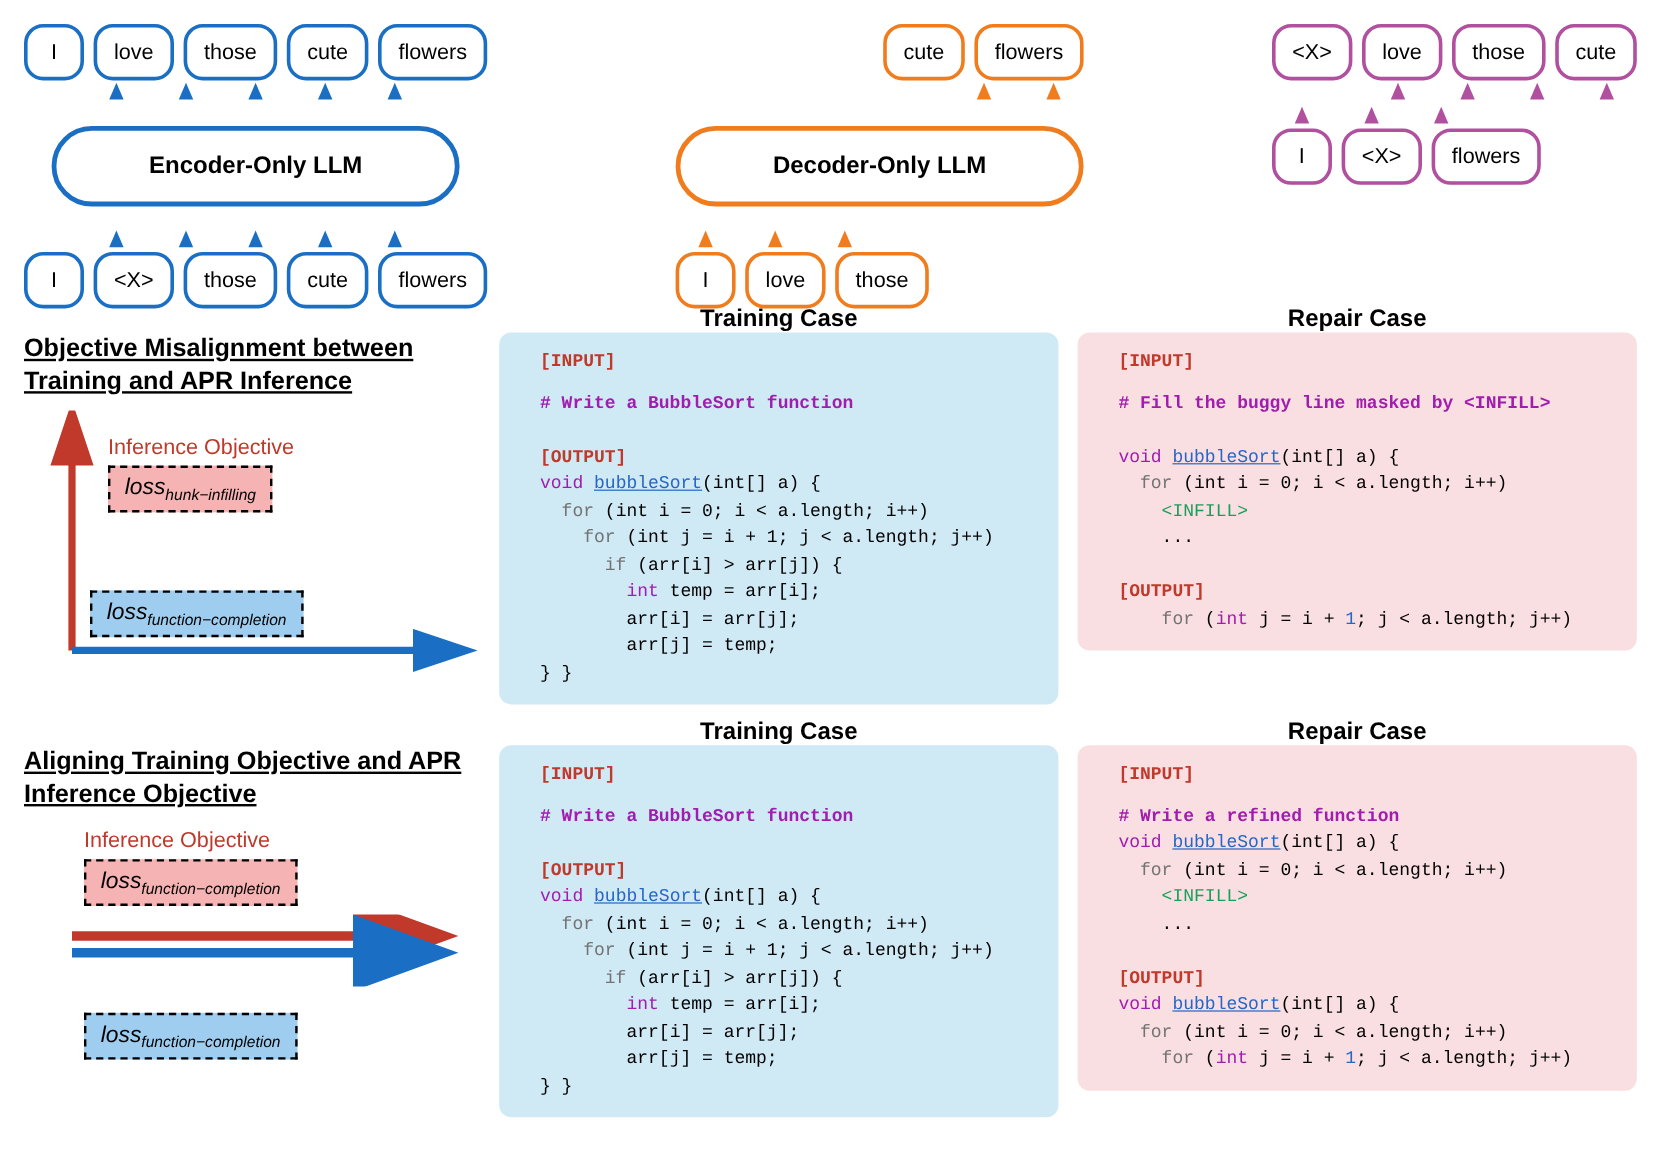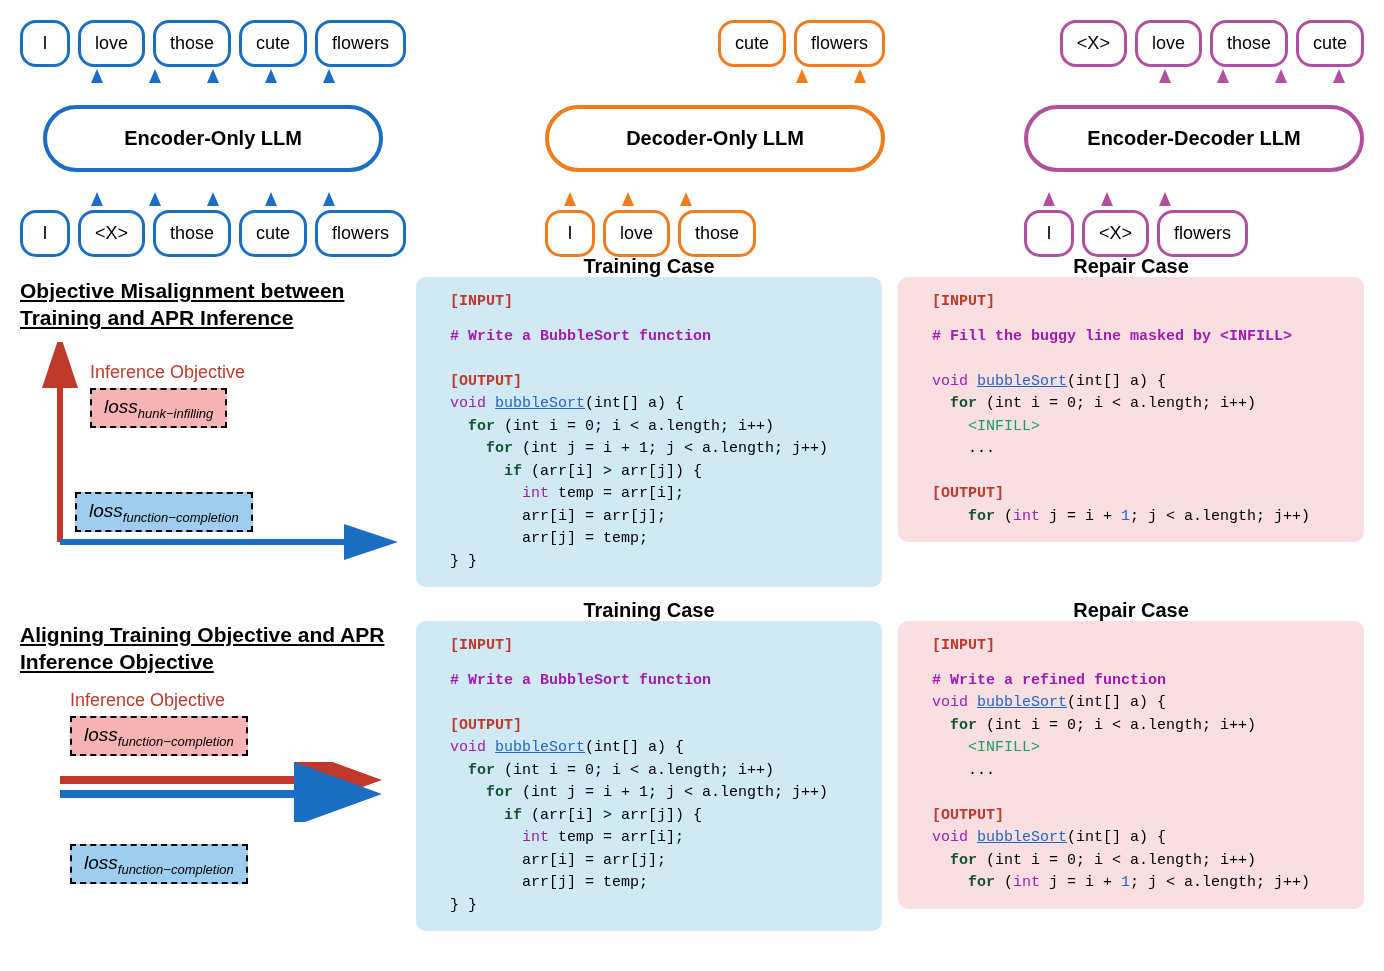--- a/index.html
+++ b/index.html
@@ -63,21 +63,21 @@
   .panel.training { background: #cfe9f5; }
   .panel.repair { background: #f9dfe1; }
   .panel-title {
     position: absolute;
     top: -22px; left: 50%; transform: translateX(-50%);
     font-family: Liberation Sans, sans-serif;
     font-weight: bold; font-size: 20px;
   }
   .section-label { color: #c0392b; font-weight: bold; }
   .comment { color: #a21caf; font-weight: bold; margin-top: 12px; }
-  .kw { color: #14532d; font-weight: bold; }
+  .kw { color: #737373; }
   .fn { color: #2566c7; text-decoration: underline; }
   .num { color: #2566c7; }
   .infill { color: #1a9e5c; }
   .type { color: #a21caf; }
 
   .heading-text { font-weight: bold; font-size: 21px; line-height: 1.3; text-decoration: underline; }
   .loss-box {
     border: 2px dashed #000;
     padding: 6px 12px;
     font-size: 19px;
@@ -197,21 +197,20 @@
       <div class="arrow-wrap">
           <div class="arrow-up"></div>
         </div>
       <div class="arrow-wrap">
           <div class="arrow-up"></div>
         </div>
       <div class="arrow-wrap">
           <div class="arrow-up"></div>
         </div>
     </div>
-    <div class="llm-box">Encoder-Decoder LLM</div>
     <div class="arrow-row" style="justify-content:flex-start; width:100%;">
       <div class="arrow-wrap">
           <div class="arrow-up"></div>
         </div>
       <div class="arrow-wrap">
           <div class="arrow-up"></div>
         </div>
       <div class="arrow-wrap">
           <div class="arrow-up"></div>
         </div>

